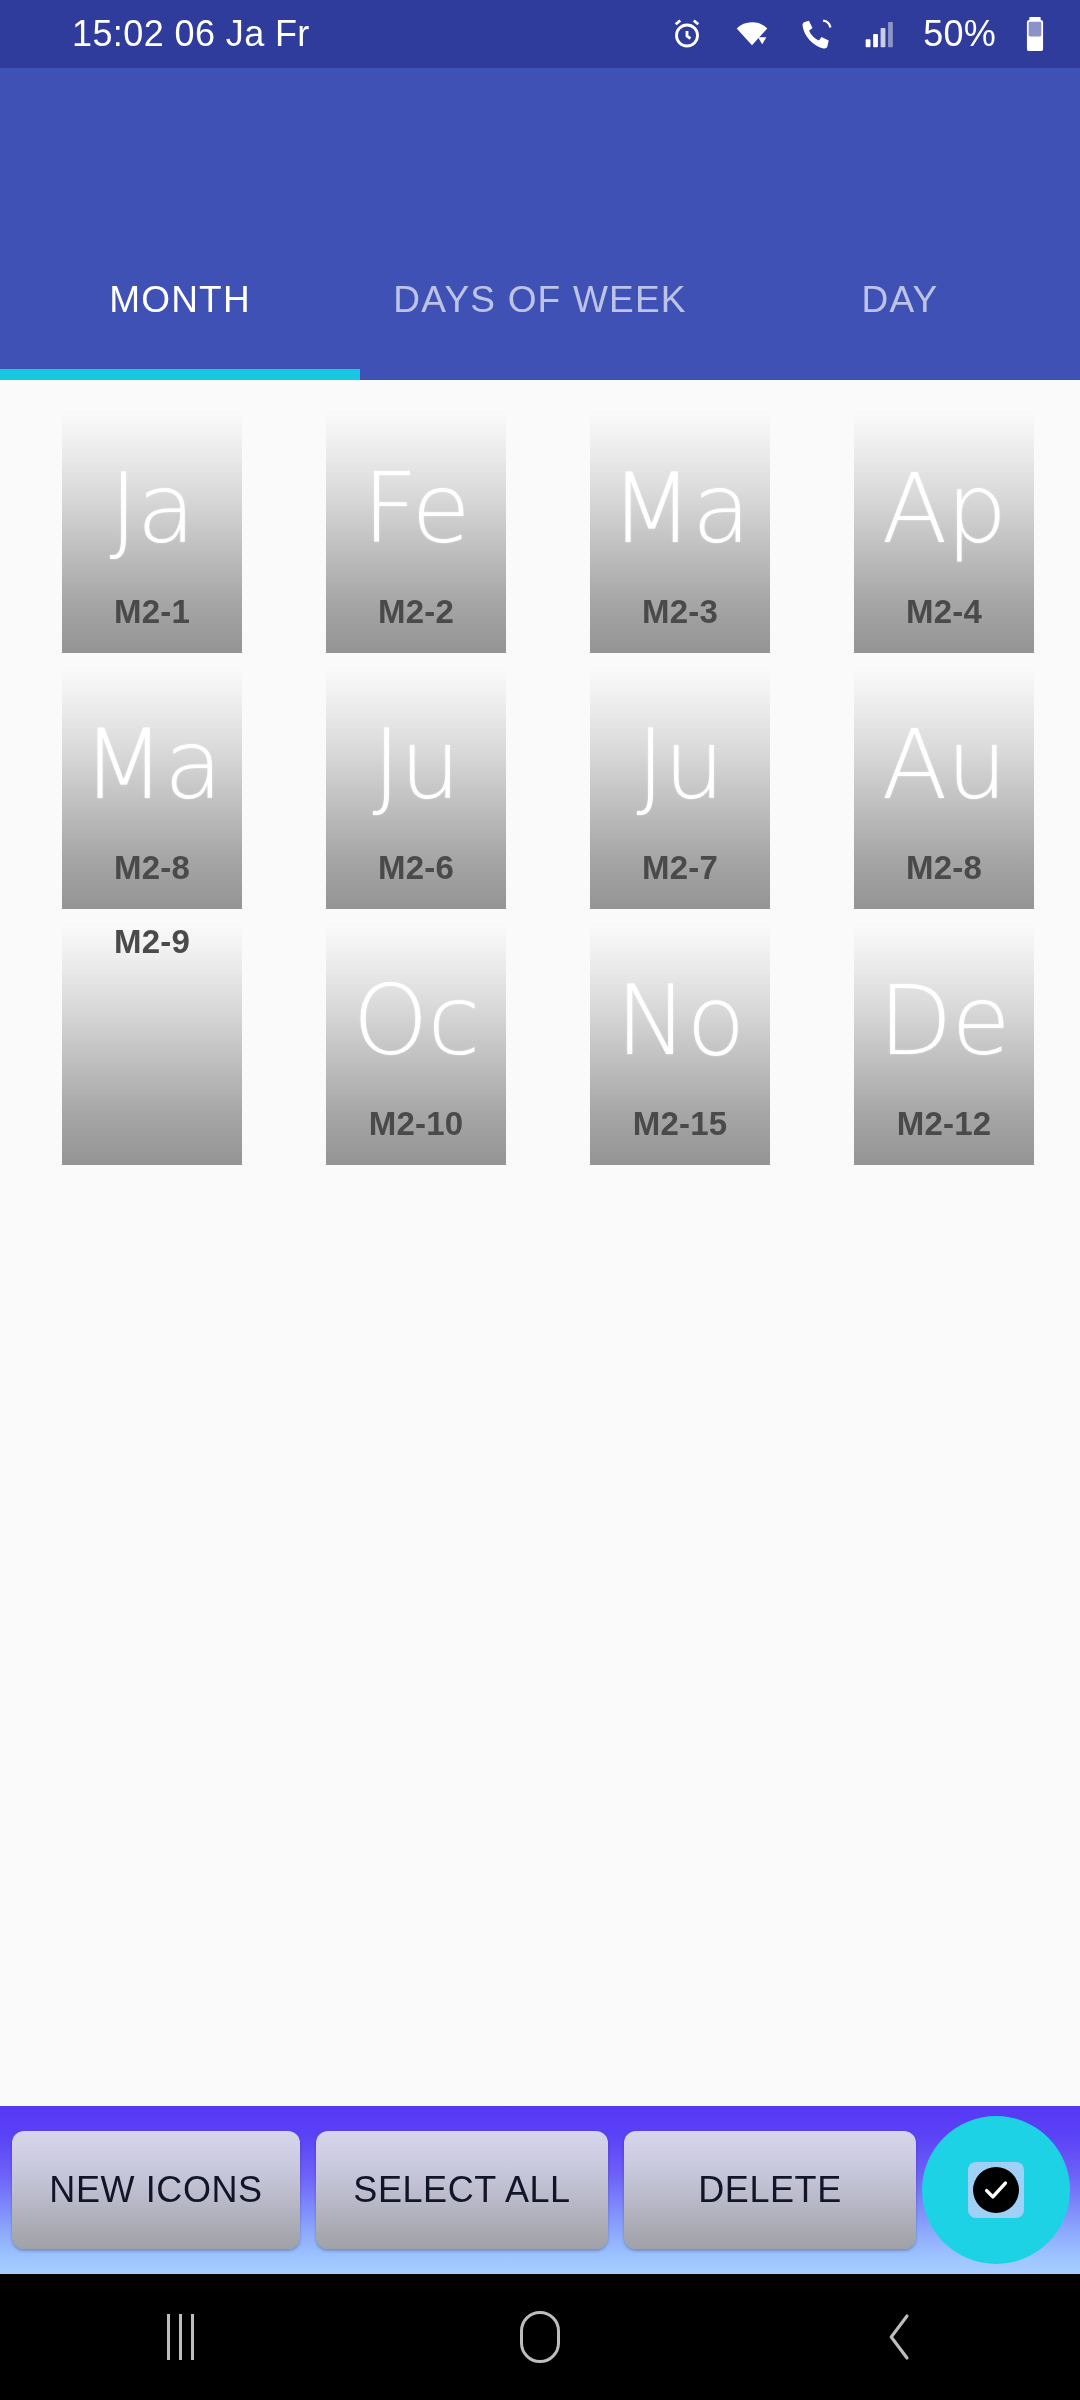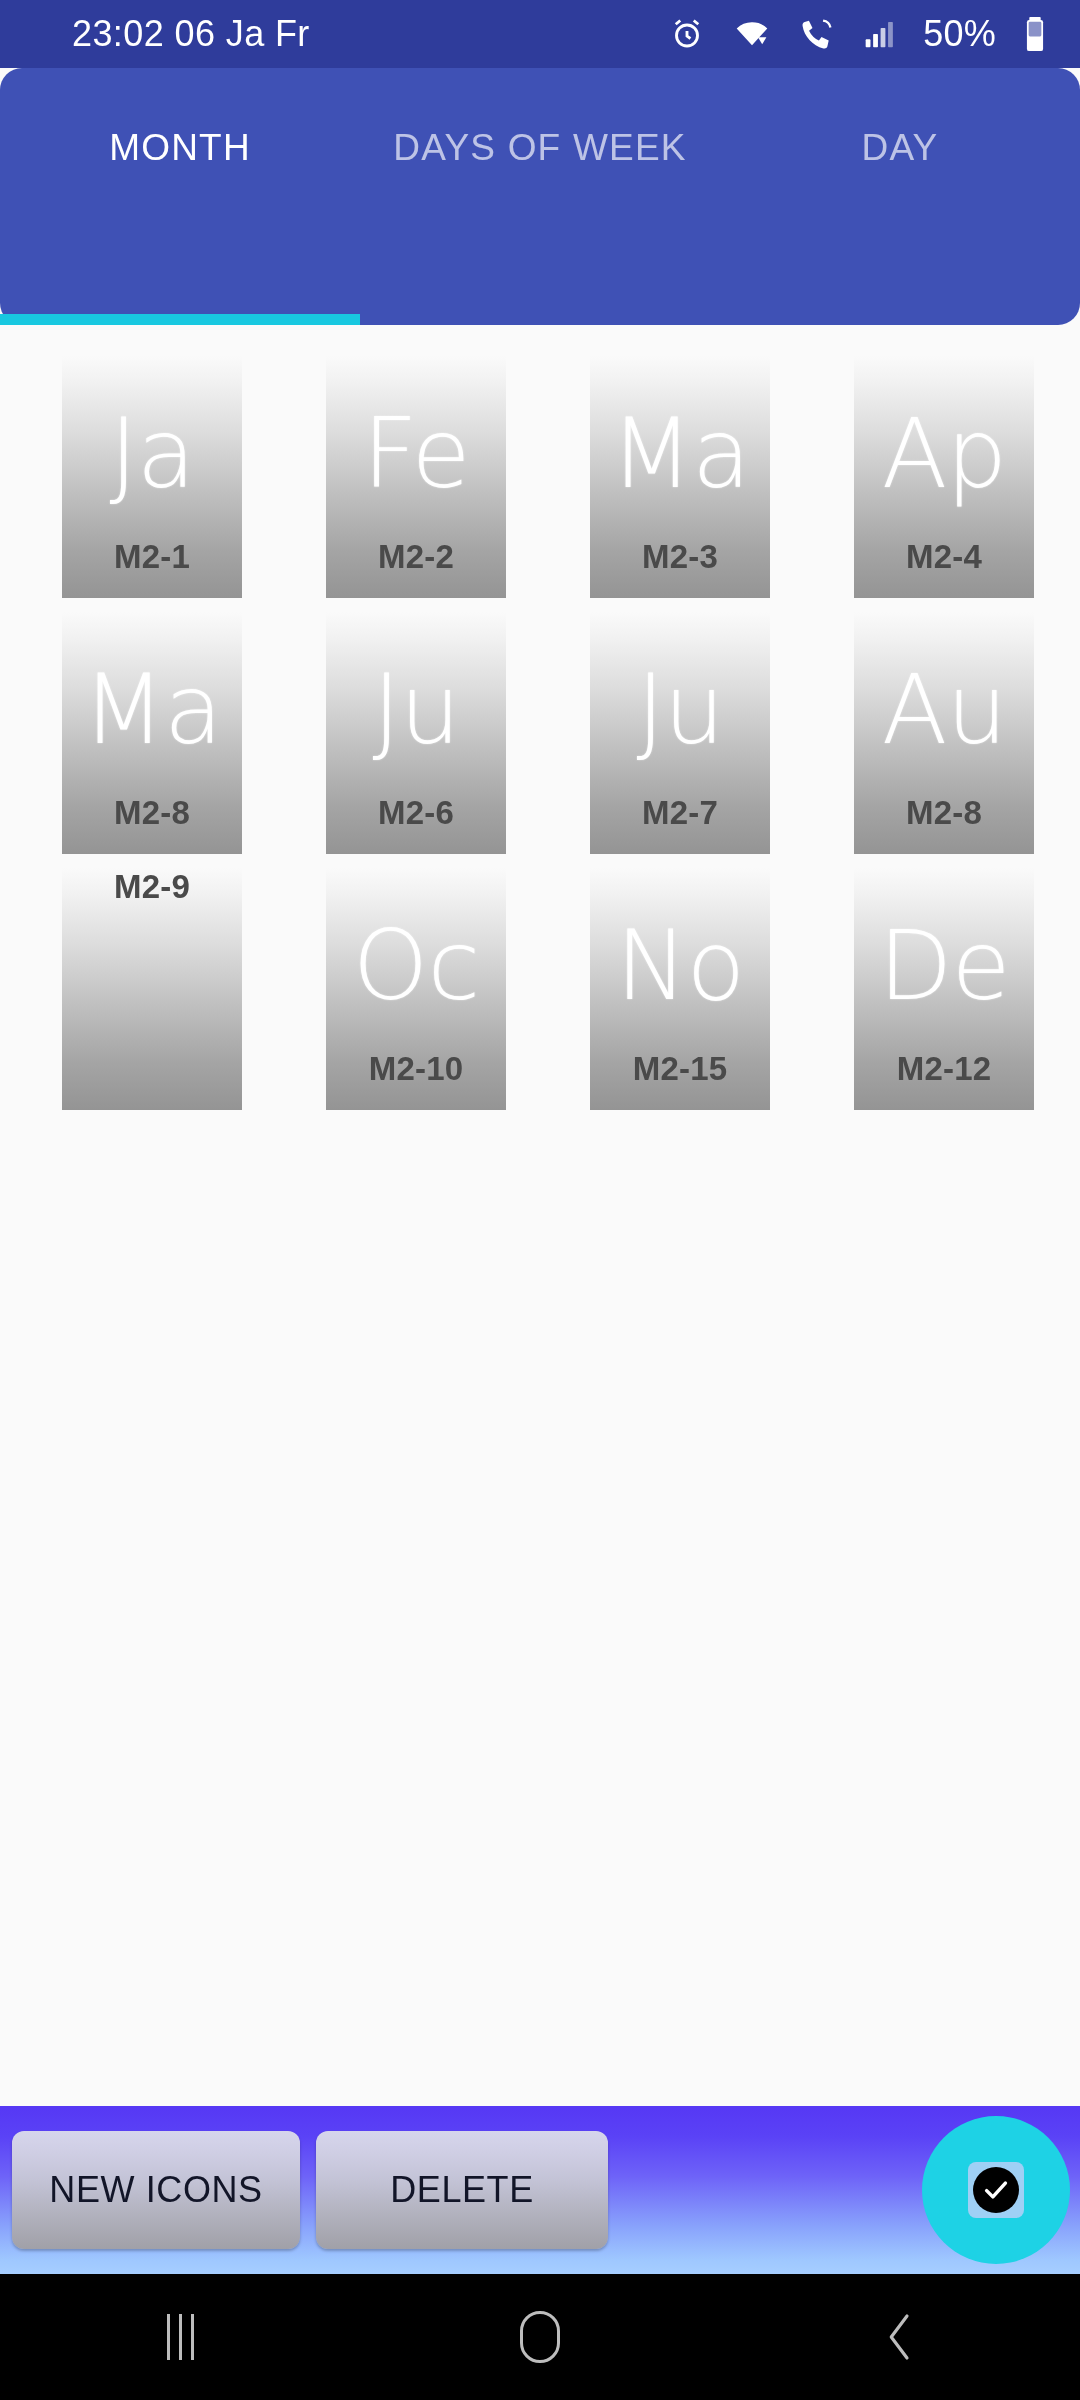--- a/index.html
+++ b/index.html
@@ -37,22 +37,22 @@
   .status-right .sicon { display:block; }
   .battery-text {
     color:#FFFFFF; font-size:36px; letter-spacing:0.2px;
   }
 
   
   .app-bar {
     background:#3F51B5;
     flex:0 0 auto;
     position:relative;
-    height:257px;
-    display:flex; flex-direction:column; border-radius:22px;
+    height:312px;
+    display:flex; flex-direction:column; justify-content:flex-end;
   }
   .tab-row {
     display:flex; height:160px;
   }
   .tab {
     flex:1 1 0;
     display:flex; align-items:center; justify-content:center;
     font-size:37px;
     letter-spacing:1.2px;
     color:rgba(255,255,255,0.66);
@@ -195,21 +195,21 @@
     border:3px solid #BDBDBD;
     border-radius:20px;
   }
 </style>
 </head>
 <body>
 
 <div id="screen">
 
   <div class="status-bar">
-    <div class="status-left">23:02 06 Ja Fr</div>
+    <div class="status-left">15:02 06 Ja Fr</div>
     <div class="status-right">
       <svg class="sicon" width="36" height="36" viewBox="0 0 24 24" fill="none" stroke="#fff" stroke-width="1.9">
         <circle cx="12" cy="13" r="7"></circle>
         <path d="M12 10v3.4l2.3 1.6"></path>
         <path d="M4.5 5.5 7.5 3"></path>
         <path d="M19.5 5.5 16.5 3"></path>
       </svg>
       <svg class="sicon" width="38" height="36" viewBox="0 0 24 24" fill="#fff">
         <path d="M12 19.5 1.8 8.3A14.4 14.4 0 0 1 12 4.2a14.4 14.4 0 0 1 10.2 4.1z"></path>
         <path d="M16 14.2h5.6l-2.8 4.6z" fill="#fff"></path>
@@ -295,20 +295,21 @@
       </div>
       <div class="tile">
         <div class="tile-glyph">De</div>
         <div class="tile-label">M2-12</div>
       </div>
     </div>
   </div>
 
   <div class="bottom-bar">
     <button class="action-btn btn-new">NEW ICONS</button>
+    <button class="action-btn btn-select">SELECT ALL</button>
     <button class="action-btn btn-delete">DELETE</button>
     <button class="fab">
       <span class="fab-inner">
         <span class="fab-circle">
           <svg width="30" height="30" viewBox="0 0 24 24" fill="none" stroke="#FFFFFF" stroke-width="2.8" stroke-linecap="round" stroke-linejoin="round">
             <polyline points="4.5,12.5 9.5,17.5 19.5,6.5"></polyline>
           </svg>
         </span>
       </span>
     </button>

